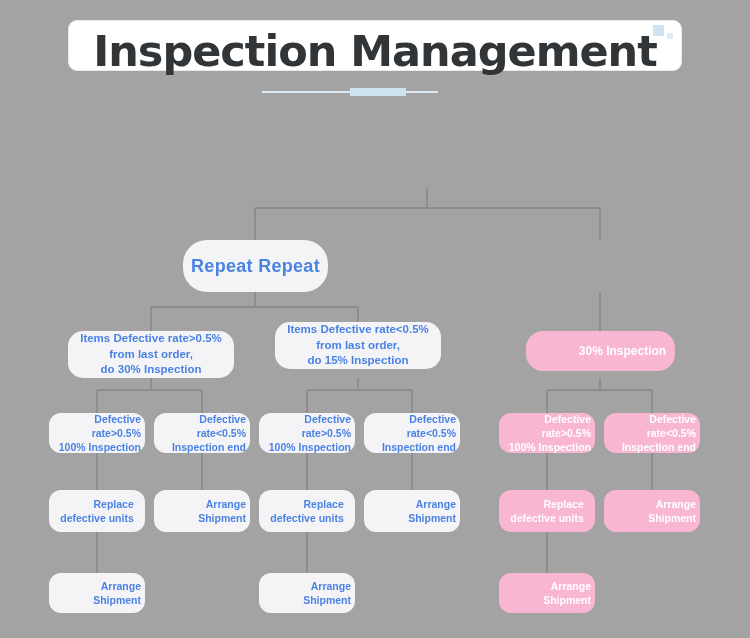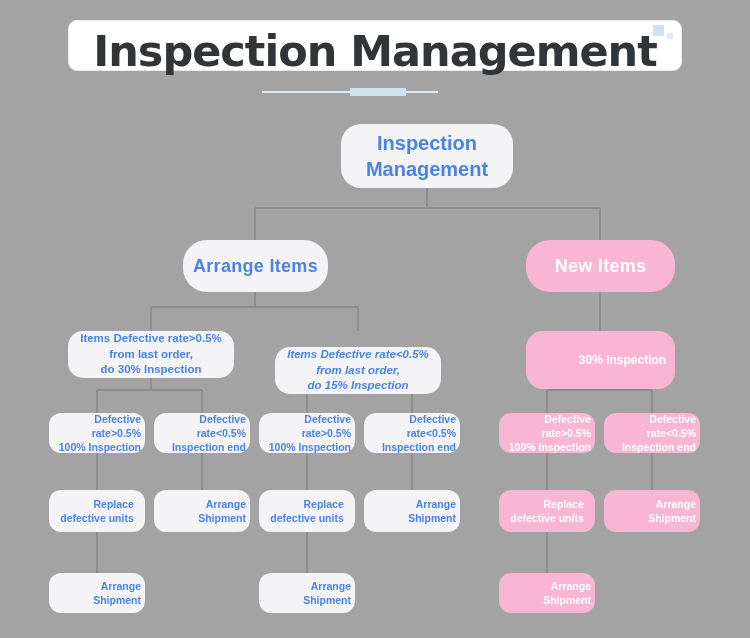--- a/index.html
+++ b/index.html
@@ -95,33 +95,30 @@
     <line x1="307" y1="453" x2="307" y2="490"></line>
     <line x1="412" y1="453" x2="412" y2="490"></line>
     <line x1="547" y1="453" x2="547" y2="490"></line>
     <line x1="652" y1="453" x2="652" y2="490"></line>
 
     <line x1="97" y1="532" x2="97" y2="573"></line>
     <line x1="307" y1="532" x2="307" y2="573"></line>
     <line x1="547" y1="532" x2="547" y2="573"></line>
   </svg>
 
-  <div class="node lvl1" style="left:341px;top:124px;width:172px;height:64px;">Inspection
-Management</div>
 
-  <div class="node lvl2" style="left:183px;top:240px;width:145px;height:52px;">Arrange Items</div>
-  <div class="node lvl2 pink" style="left:526px;top:240px;width:149px;height:52px;">New Items</div>
+  <div class="node lvl2" style="left:183px;top:240px;width:145px;height:52px;">Repeat Repeat</div>
 
   <div class="node lvl3" style="left:68px;top:331px;width:166px;height:47px;">Items Defective rate&gt;0.5%
 from last order,
 do 30% Inspection</div>
-  <div class="node lvl3" style="left:275px;top:347px;width:166px;height:47px;font-style:italic;">Items Defective rate&lt;0.5%
+  <div class="node lvl3" style="left:275px;top:322px;width:166px;height:47px;">Items Defective rate&lt;0.5%
 from last order,
 do 15% Inspection</div>
-  <div class="node lvl3 pink" style="left:526px;top:331px;width:149px;height:58px;padding-left:48px;">30% Inspection</div>
+  <div class="node lvl3 pink" style="left:526px;top:331px;width:149px;height:40px;padding-left:48px;">30% Inspection</div>
 
   <div class="node small" style="left:49px;top:413px;width:96px;height:40px;">Defective rate&gt;0.5%
 100% Inspection</div>
   <div class="node small" style="left:154px;top:413px;width:96px;height:40px;">Defective rate&lt;0.5%
 Inspection end</div>
   <div class="node small" style="left:259px;top:413px;width:96px;height:40px;">Defective rate&gt;0.5%
 100% Inspection</div>
   <div class="node small" style="left:364px;top:413px;width:96px;height:40px;">Defective rate&lt;0.5%
 Inspection end</div>
   <div class="node small pink" style="left:499px;top:413px;width:96px;height:40px;">Defective rate&gt;0.5%

